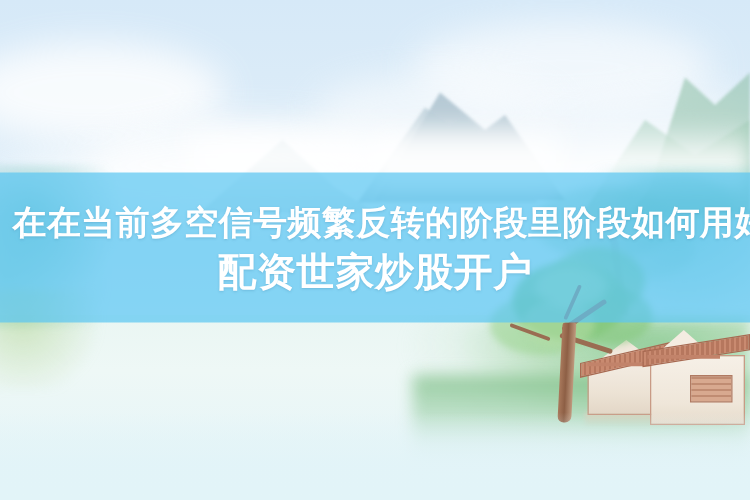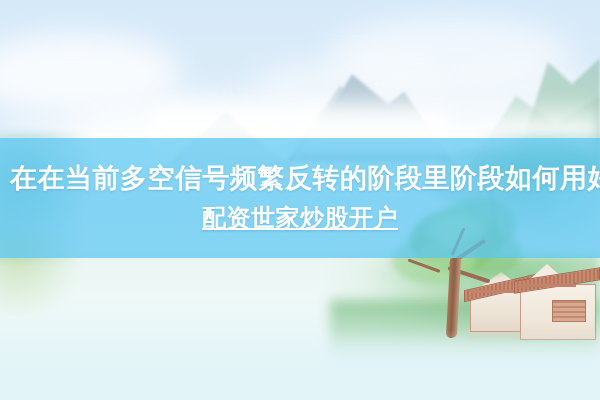--- a/index.html
+++ b/index.html
@@ -261,21 +261,21 @@
     width: 580px;
     text-align: center;
     color: #ffffff;
     font-weight: bold;
     font-size: 27px;
     line-height: 40px;
     letter-spacing: .5px;
     text-shadow: 0 1px 2px rgba(60,130,170,.30);
     white-space: nowrap;
   }
-  .band-text.line2 { font-size: 24px; text-decoration: underline; }
+  .band-text.line2 { font-size: 31px; }
 </style>
 </head>
 <body>
 
 <div id="banner">
 
   <div class="layer sky"></div>
 
   <div>
     <div class="cloud c1"></div>

